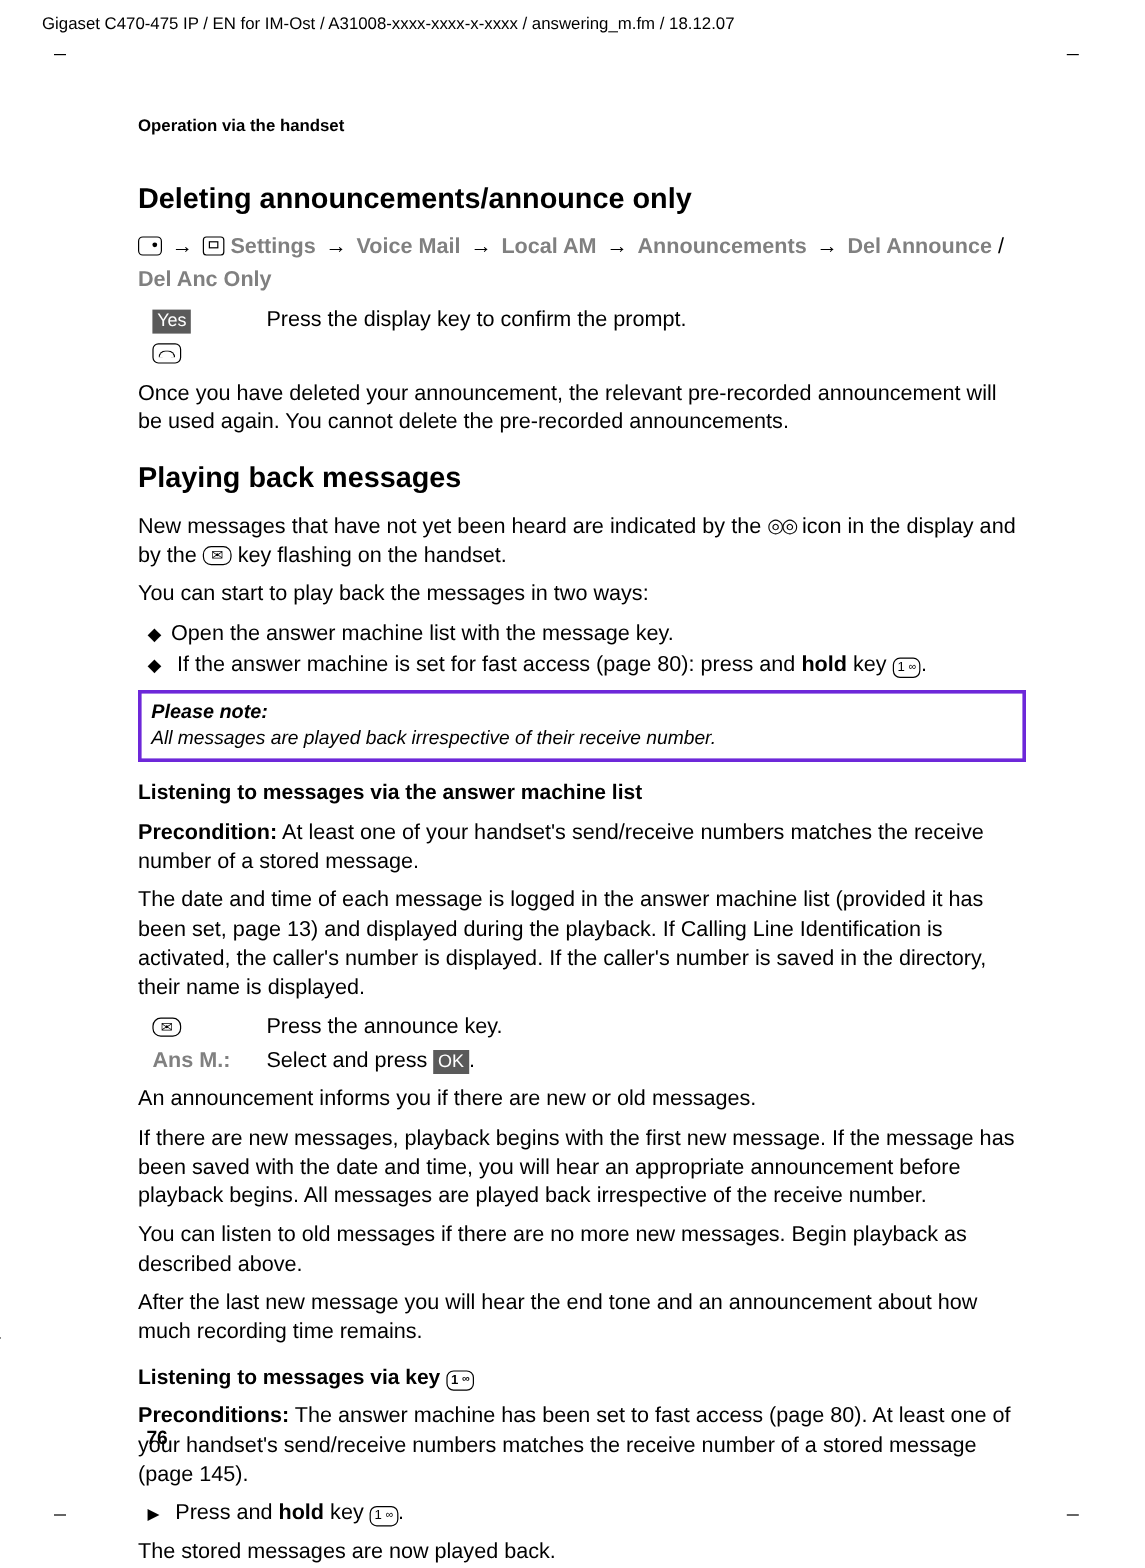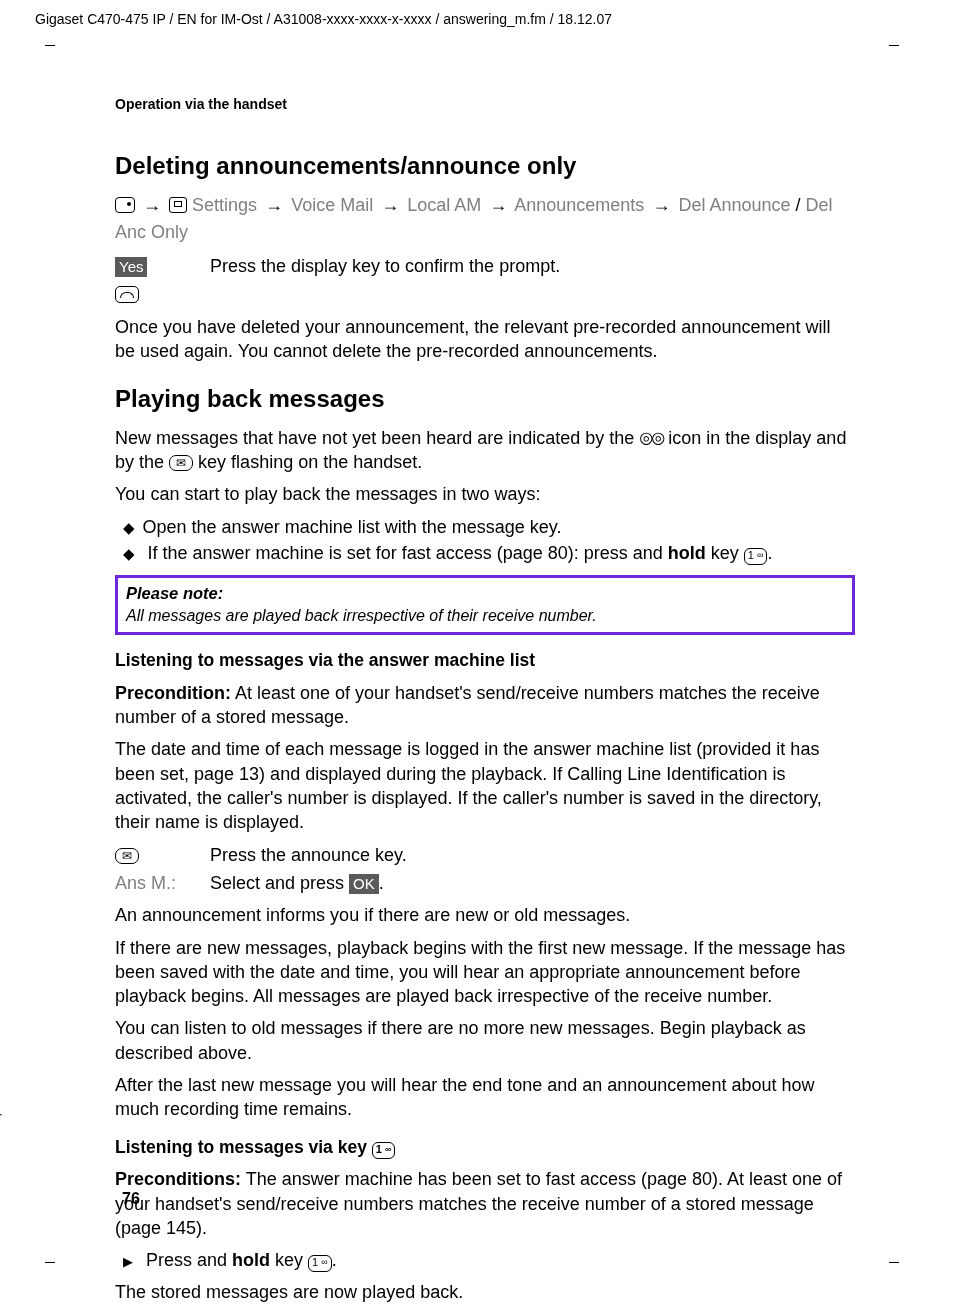--- a/index.html
+++ b/index.html
@@ -38,39 +38,39 @@
     font-size: 14px;
     margin-bottom: 36px;
   }
   h2.sec {
     font-weight: bold;
     font-size: 24px;
     margin: 20px 0 10px;
   }
   .gray-bold {
     color: #808080;
-    font-weight: normal;
+    font-weight: bold;
   }
   .arrow {
     font-weight: bold;
     color: #000;
     padding: 0 3px;
   }
   .btn-dark {
     display: inline-block;
     background: #5a5a5a;
     color: #fff;
     padding: 1px 4px;
     font-size: 15px;
     line-height: 18px;
     vertical-align: baseline;
   }
   .row {
     display: flex;
-    margin: 4px 0;
+    margin: 4px 12px;
   }
   .row .left {
     width: 95px;
     flex-shrink: 0;
   }
   .row .right {
     flex: 1;
   }
   p { margin: 8px 0; }
   .diamond::before {

